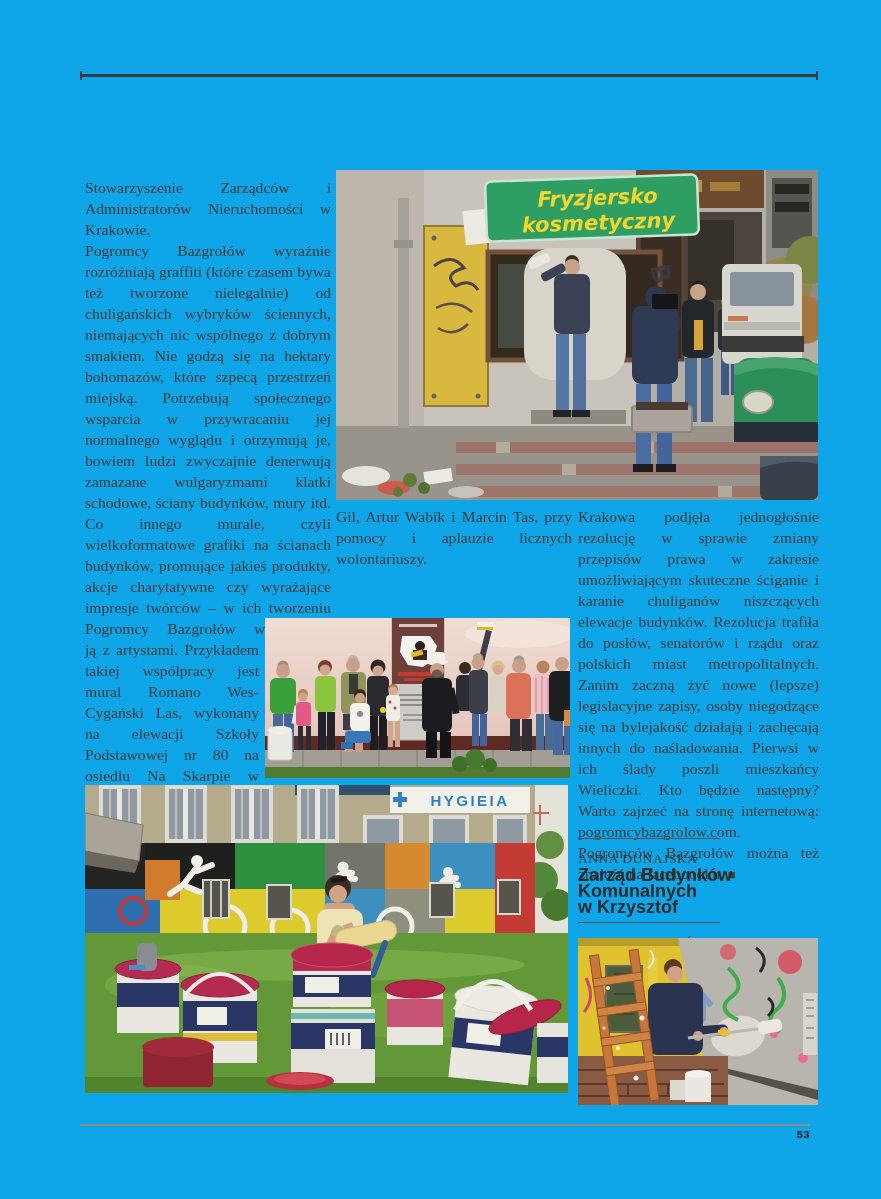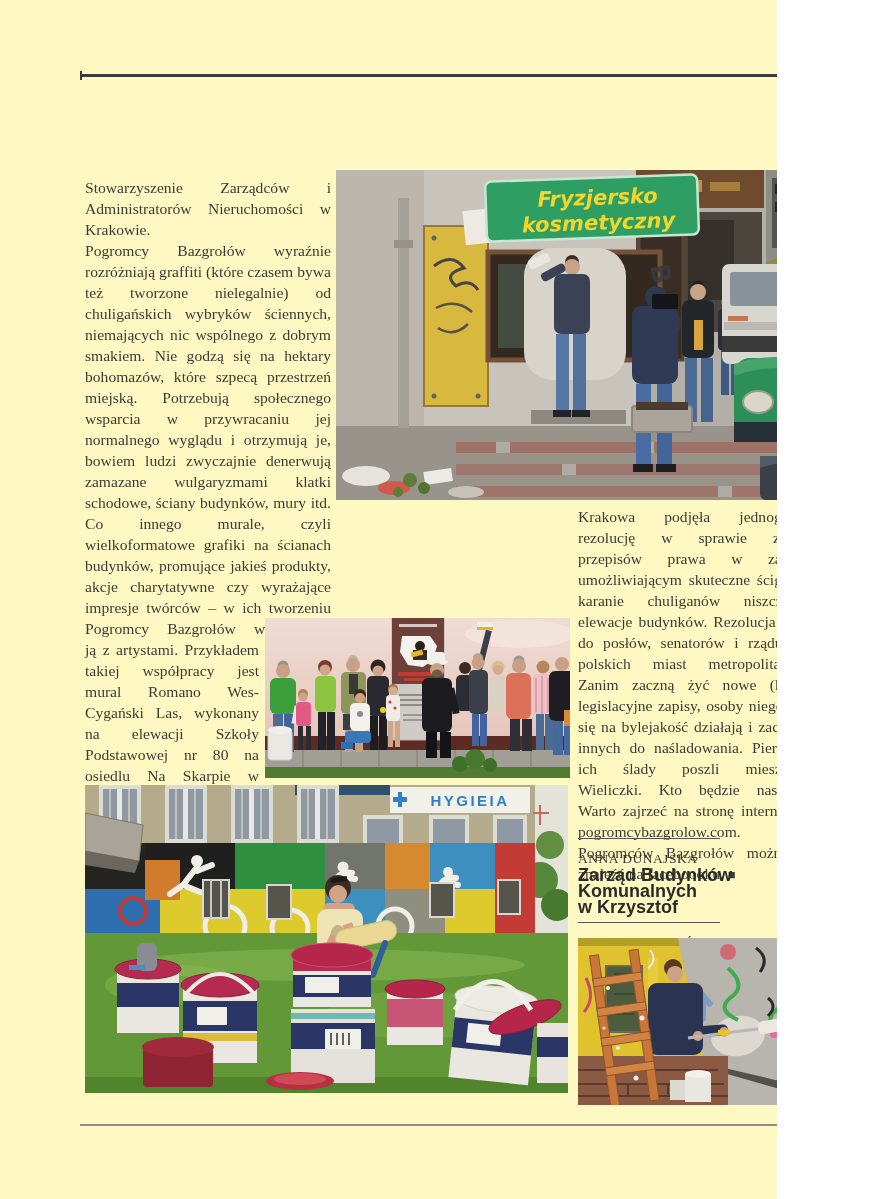--- a/index.html
+++ b/index.html
@@ -1,16 +1,16 @@
 <!DOCTYPE html>
 <html lang="pl"><head>
 <meta charset="utf-8">
 <style>
   html,body{margin:0;padding:0;background:#ffffff;}
-  .page{position:relative;width:777px;height:1199px;background:#fef9c3;overflow:hidden;
+  .page{position:relative;width:881px;height:1199px;background:#0ea5e9;overflow:hidden;
         font-family:"Liberation Serif",serif;}
   
   .top-rule{position:absolute;left:80px;top:74px;width:738px;height:3px;background:#3c3c3c;}
   .top-rule::before,.top-rule::after{content:"";position:absolute;top:-3px;width:2px;height:9px;background:#3c3c3c;}
   .top-rule::before{left:0;}
   .top-rule::after{right:0;}
   
   .col{position:absolute;color:#3e3a35;font-size:15.6px;line-height:21px;text-align:justify;
        hyphens:auto;-webkit-hyphens:auto;}
   .col p{margin:0;}
@@ -150,20 +150,21 @@
       <ellipse cx="58" cy="318" rx="16" ry="7" fill="#d94f42" opacity="0.85"></ellipse>
       <rect x="88" y="300" width="28" height="13" fill="#eceae4" transform="rotate(-8 102 306)"></rect>
       <circle cx="74" cy="310" r="7" fill="#5e7c38"></circle>
       <circle cx="88" cy="318" r="6" fill="#527233"></circle>
       <circle cx="62" cy="322" r="5" fill="#5e7c38"></circle>
       <ellipse cx="130" cy="322" rx="18" ry="6" fill="#c7c3ba"></ellipse>
     </svg>
   </span>
 
   <div class="col" style="left:336px;top:506px;width:236px;">
+    <p>Gil, Artur Wabik i Marcin Tas, przy pomocy i aplauzie licznych wolontariuszy.</p>
   </div>
 
   <div class="col" style="left:578px;top:506px;width:241px;">
     <p><span>Krakowa podjęła jednogłośnie rezolucję w sprawie zmiany przepisów prawa w zakresie umożliwiającym skuteczne ściganie i karanie chuliganów niszczących elewacje budynków. Rezolucja trafiła do posłów, senatorów i rządu oraz polskich miast metropolitalnych. Zanim zaczną żyć nowe (lepsze) legislacyjne zapisy, osoby niegodzące się na bylejakość działają i zachęcają innych do naśladowania. Pierwsi w ich ślady poszli mieszkańcy Wieliczki. Kto będzie następny? Warto zajrzeć na stronę internetową: pogromcybazgrolow.com. Pogromców Bazgrołów można też znaleźć na faceboooku.</span>
       <span class="end-mark">■</span></p>
   </div>
 
   <span class="photo" style="left:265px;top:618px;width:305px;height:160px;" aria-label="Grupowe zdjęcie wolontariuszy Pogromców Bazgrołów przy banerze akcji">
     <svg viewBox="0 0 305 160" preserveAspectRatio="none" role="img">
       <defs>

